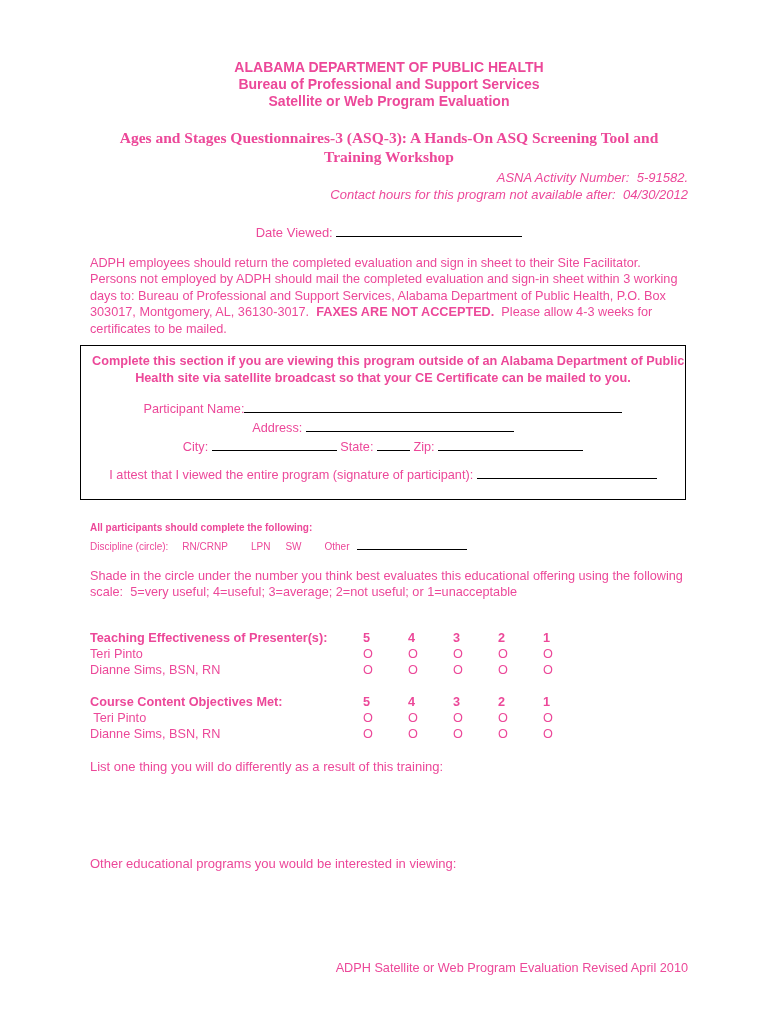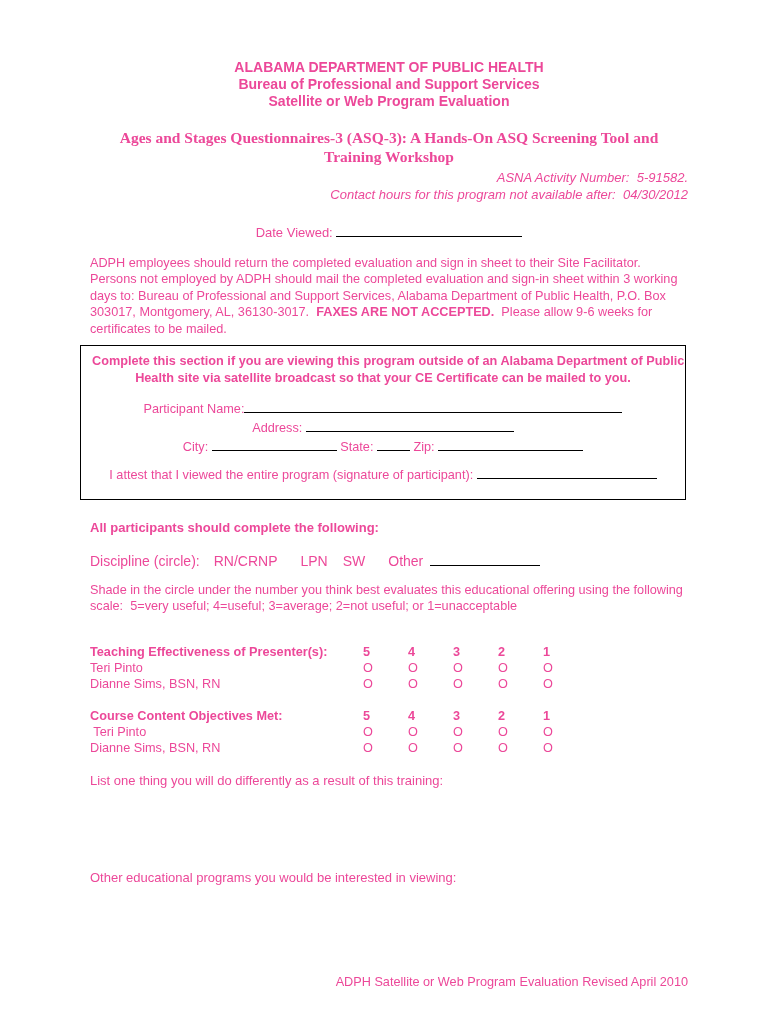--- a/index.html
+++ b/index.html
@@ -19,22 +19,22 @@
   .instructions{margin-top:14px;line-height:16.4px;}
   .instructions div{white-space:pre;}
   .mail-box{
     margin-top:8px;margin-left:-10px;width:606px;box-sizing:border-box;
     border:1.5px solid #000;padding:7px 11px 15px 11px;line-height:16.5px;text-align:center;
   }
   .mail-box .bhead{font-weight:bold;white-space:pre;}
   .fields{margin-top:13px;}
   .frow{line-height:17px;white-space:pre;}
   .attest{margin-top:9px;line-height:17px;white-space:pre;}
-  .sec-head{margin-top:20px;font-weight:bold;font-size:13px;line-height:16px;}
-  .disc-row{margin-top:16px;font-size:14px;line-height:18px;white-space:pre;}
+  .sec-head{margin-top:20px;font-weight:bold;font-size:10px;line-height:16px;}
+  .disc-row{font-size:10px;line-height:18px;white-space:pre;}
   .disc-row .opt1{margin-left:14px;}
   .disc-row .opt2{margin-left:23px;}
   .disc-row .opt3{margin-left:15px;}
   .disc-row .opt4{margin-left:23px;}
   .disc-row .blank{margin-left:7px;}
   .scale-note{margin-top:12px;line-height:16px;}
   .scale-note div{white-space:pre;}
   .ratings{margin-top:30px;}
   .rgroup2{margin-top:16px;}
   .rrow{display:flex;line-height:16px;}
@@ -69,21 +69,21 @@
 
   <div class="meta first">ASNA Activity Number:  5-91582.</div>
   <div class="meta">Contact hours for this program not available after:  04/30/2012</div>
 
   <div class="date-row"><span class="pre">Date Viewed: </span><span class="blank w186"></span></div>
 
   <div class="instructions">
     <div>ADPH employees should return the completed evaluation and sign in sheet to their Site Facilitator.</div>
     <div>Persons not employed by ADPH should mail the completed evaluation and sign-in sheet within 3 working</div>
     <div>days to: Bureau of Professional and Support Services, Alabama Department of Public Health, P.O. Box</div>
-    <div><span>303017, Montgomery, AL, 36130-3017.  </span><span class="bold">FAXES ARE NOT ACCEPTED.</span><span>  Please allow 9-6 weeks for</span></div>
+    <div><span>303017, Montgomery, AL, 36130-3017.  </span><span class="bold">FAXES ARE NOT ACCEPTED.</span><span>  Please allow 4-3 weeks for</span></div>
     <div>certificates to be mailed.</div>
   </div>
 
   <div class="mail-box">
     <div class="bhead">Complete this section if you are viewing this program outside of an Alabama Department of Public</div>
     <div class="bhead">Health site via satellite broadcast so that your CE Certificate can be mailed to you.</div>
     <div class="fields">
       <div class="frow"><span>Participant Name:</span><span class="blank w378"></span></div>
       <div class="frow"><span>Address: </span><span class="blank w208"></span></div>
       <div class="frow"><span>City: </span><span class="blank w125"></span><span> State: </span><span class="blank w33"></span><span> Zip: </span><span class="blank w145"></span></div>

